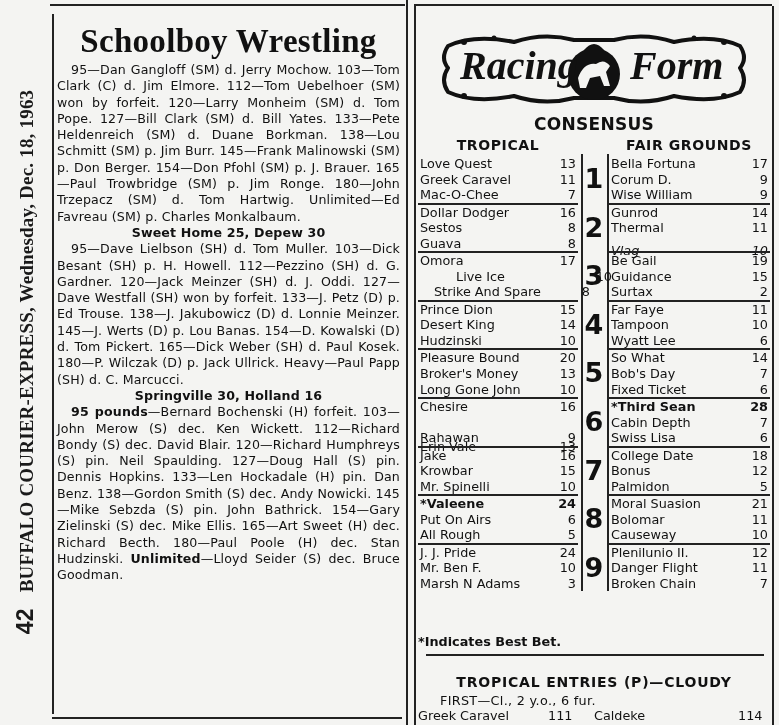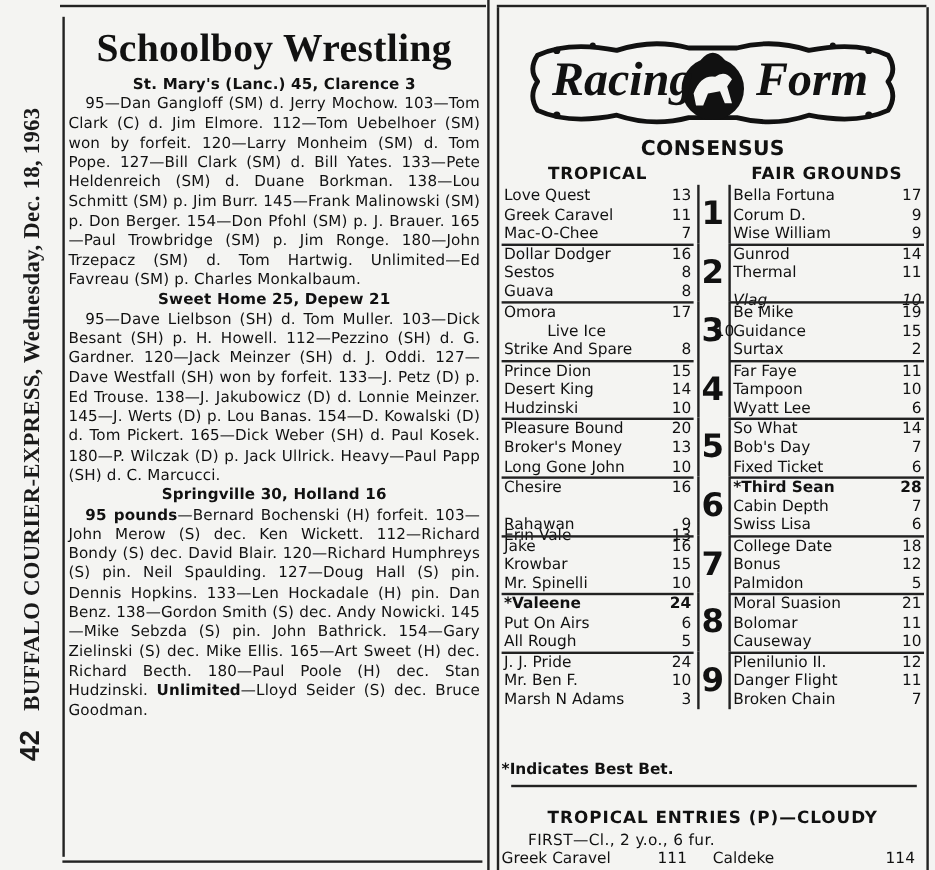--- a/index.html
+++ b/index.html
@@ -98,24 +98,23 @@
 <div class="hrule" style="left:50px;top:4px;width:355px;height:2px;"></div>
 <div class="vrule" style="left:406px;top:0;width:1.5px;height:725px;"></div>
 <div class="hrule" style="left:52px;top:717px;width:350px;height:2px;"></div>
 <div class="hrule" style="left:414px;top:4px;width:358px;height:2px;"></div>
 <div class="vrule" style="left:414px;top:6px;width:1.5px;height:719px;"></div>
 <div class="vrule" style="left:772px;top:6px;width:1.5px;height:719px;"></div>
 
 <div class="wrestling">
   <h1>Schoolboy Wrestling</h1>
 
-  <p class="match-head">St. Mary's (Lanc.) 45, Clarence 3</p>
   <p class="match-body">95—Dan Gangloff (SM) d. Jerry Mochow. 103—Tom Clark (C) d. Jim Elmore. 112—Tom Uebelhoer (SM) won by forfeit. 120—Larry Monheim (SM) d. Tom Pope. 127—Bill Clark (SM) d. Bill Yates. 133—Pete Heldenreich (SM) d. Duane Borkman. 138—Lou Schmitt (SM) p. Jim Burr. 145—Frank Malinowski (SM) p. Don Berger. 154—Don Pfohl (SM) p. J. Brauer. 165—Paul Trowbridge (SM) p. Jim Ronge. 180—John Trzepacz (SM) d. Tom Hartwig. Unlimited—Ed Favreau (SM) p. Charles Monkalbaum.</p>
 
-  <p class="match-head">Sweet Home 25, Depew 21</p>
+  <p class="match-head">Sweet Home 25, Depew 30</p>
   <p class="match-body">95—Dave Lielbson (SH) d. Tom Muller. 103—Dick Besant (SH) p. H. Howell. 112—Pezzino (SH) d. G. Gardner. 120—Jack Meinzer (SH) d. J. Oddi. 127—Dave Westfall (SH) won by forfeit. 133—J. Petz (D) p. Ed Trouse. 138—J. Jakubowicz (D) d. Lonnie Meinzer. 145—J. Werts (D) p. Lou Banas. 154—D. Kowalski (D) d. Tom Pickert. 165—Dick Weber (SH) d. Paul Kosek. 180—P. Wilczak (D) p. Jack Ullrick. Heavy—Paul Papp (SH) d. C. Marcucci.</p>
 
   <p class="match-head">Springville 30, Holland 16</p>
   <p class="match-body"><b>95 pounds</b><span>—Bernard Bochenski (H) forfeit. 103—John Merow (S) dec. Ken Wickett. 112—Richard Bondy (S) dec. David Blair. 120—Richard Humphreys (S) pin. Neil Spaulding. 127—Doug Hall (S) pin. Dennis Hopkins. 133—Len Hockadale (H) pin. Dan Benz. 138—Gordon Smith (S) dec. Andy Nowicki. 145—Mike Sebzda (S) pin. John Bathrick. 154—Gary Zielinski (S) dec. Mike Ellis. 165—Art Sweet (H) dec. Richard Becth. 180—Paul Poole (H) dec. Stan Hudzinski. </span><b>Unlimited</b><span>—Lloyd Seider (S) dec. Bruce Goodman.</span></p>
 </div>
 
 <div class="racing">
   <div class="logo">
     <svg width="320" height="82" viewBox="0 0 320 82">
       <path d="M14 18 Q40 6 80 14 Q110 4 140 12 L180 12 Q210 4 240 14 Q280 6 306 18 Q314 30 306 40 Q314 52 306 64 Q280 76 240 68 Q210 78 180 70 L140 70 Q110 78 80 68 Q40 76 14 64 Q6 52 14 40 Q6 30 14 18 Z" fill="none" stroke="#111" stroke-width="4" stroke-linejoin="round"></path>
@@ -205,26 +204,26 @@
         <div class="vrule" style="left: 189px; top: -2px; width: 1.5px; height: 48.6px;"></div>
         <div class="race-no">3</div>
         <div class="pick" style="top: 0px; left: 2px; width: 156px;">
           <span class="nm">Omora</span>
           <span class="pt">17</span>
         </div>
         <div class="pick" style="top: 15.6px; left: 2px; width: 156px; margin-left: 36px;">
           <span class="nm">Live Ice</span>
           <span class="pt">10</span>
         </div>
-        <div class="pick" style="top: 31.2px; left: 2px; width: 156px;">
+        <div class="pick" style="top: 31.2px; left: 16px; width: 156px;">
           <span class="nm">Strike And Spare</span>
           <span class="pt">8</span>
         </div>
         <div class="pick" style="top: 0px; left: 193px; width: 157px;">
-          <span class="nm">Be Mike</span>
+          <span class="nm">Be Gail</span>
           <span class="pt">19</span>
         </div>
         <div class="pick" style="top: 15.6px; left: 193px; width: 157px;">
           <span class="nm">Guidance</span>
           <span class="pt">15</span>
         </div>
         <div class="pick" style="top: 31.2px; left: 193px; width: 157px;">
           <span class="nm">Surtax</span>
           <span class="pt">2</span>
         </div>

